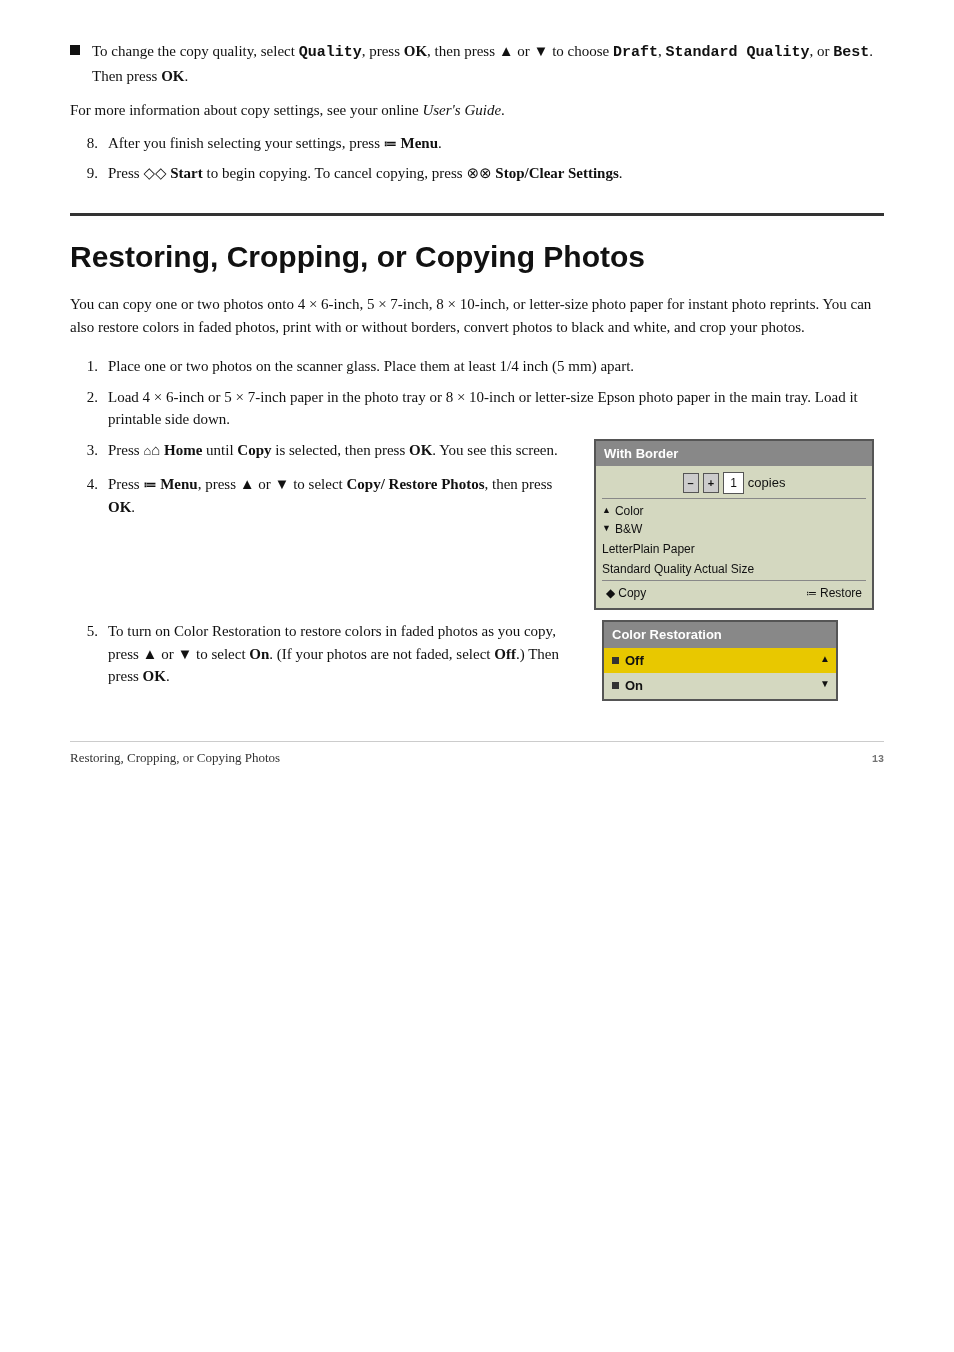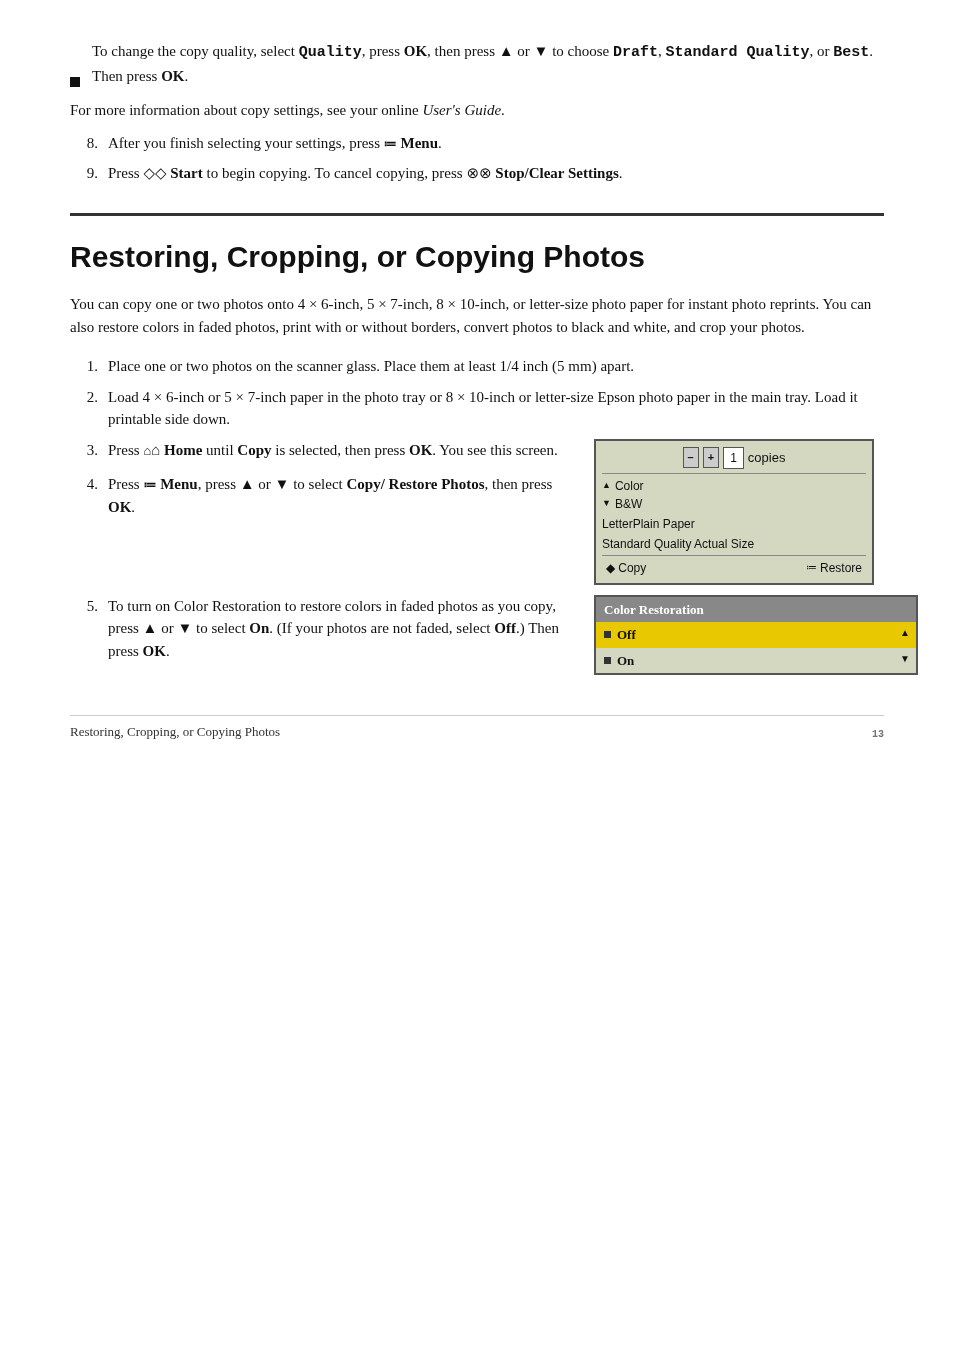--- a/index.html
+++ b/index.html
@@ -10,21 +10,20 @@
       color: #111;
       width: 954px;
       min-height: 1352px;
       padding: 40px 70px 60px 70px;
       line-height: 1.5;
     }
     .intro-bullet {
       display: flex;
       gap: 12px;
       margin-bottom: 10px;
-      align-items: flex-end;
     }
     .intro-bullet .bullet-square {
       width: 10px;
       height: 10px;
       background: #111;
       flex-shrink: 0;
       margin-top: 5px;
     }
     .intro-bullet p {
       font-size: 15px;
@@ -190,23 +189,24 @@
       font-size: 12px;
     }
     .diamond-icon {
       font-size: 12px;
     }
 
     
     .lcd-screen2 {
       border: 2px solid #555;
       background: #d4d8c0;
-      font-family: Liberation Serif, serif;
-      font-size: 13px;
-      width: 324px;
+      font-family: Liberation Sans, sans-serif;
+      font-size: 13px;
+      width: 236px;
+      margin-left: 8px;
     }
     .lcd-title2 {
       background: #888;
       color: #fff;
       padding: 3px 8px;
       font-size: 13px;
       font-weight: bold;
     }
     .lcd-option-off {
       background: #e8c800;
@@ -343,20 +343,21 @@
       <div class="numbered-item" style="margin-top:12px;">
         <span class="num">4.</span>
         <span>
           Press <span class="menu-icon">≔</span> <span class="bold">Menu</span>, press ▲ or ▼ to select <span class="bold">Copy/ Restore Photos</span>, then press <span class="bold">OK</span>.
         </span>
       </div>
     </div>
     <div class="right-col">
 
       <div class="lcd-screen">
+        <div class="lcd-title-bar">With Border</div>
         <div class="lcd-body">
 
           <div class="lcd-copies-row">
             <span class="lcd-btn">–</span>
             <span class="lcd-btn">+</span>
             <span class="lcd-copies-box">1</span>
             <span>copies</span>
           </div>
 
           <div class="lcd-row">

